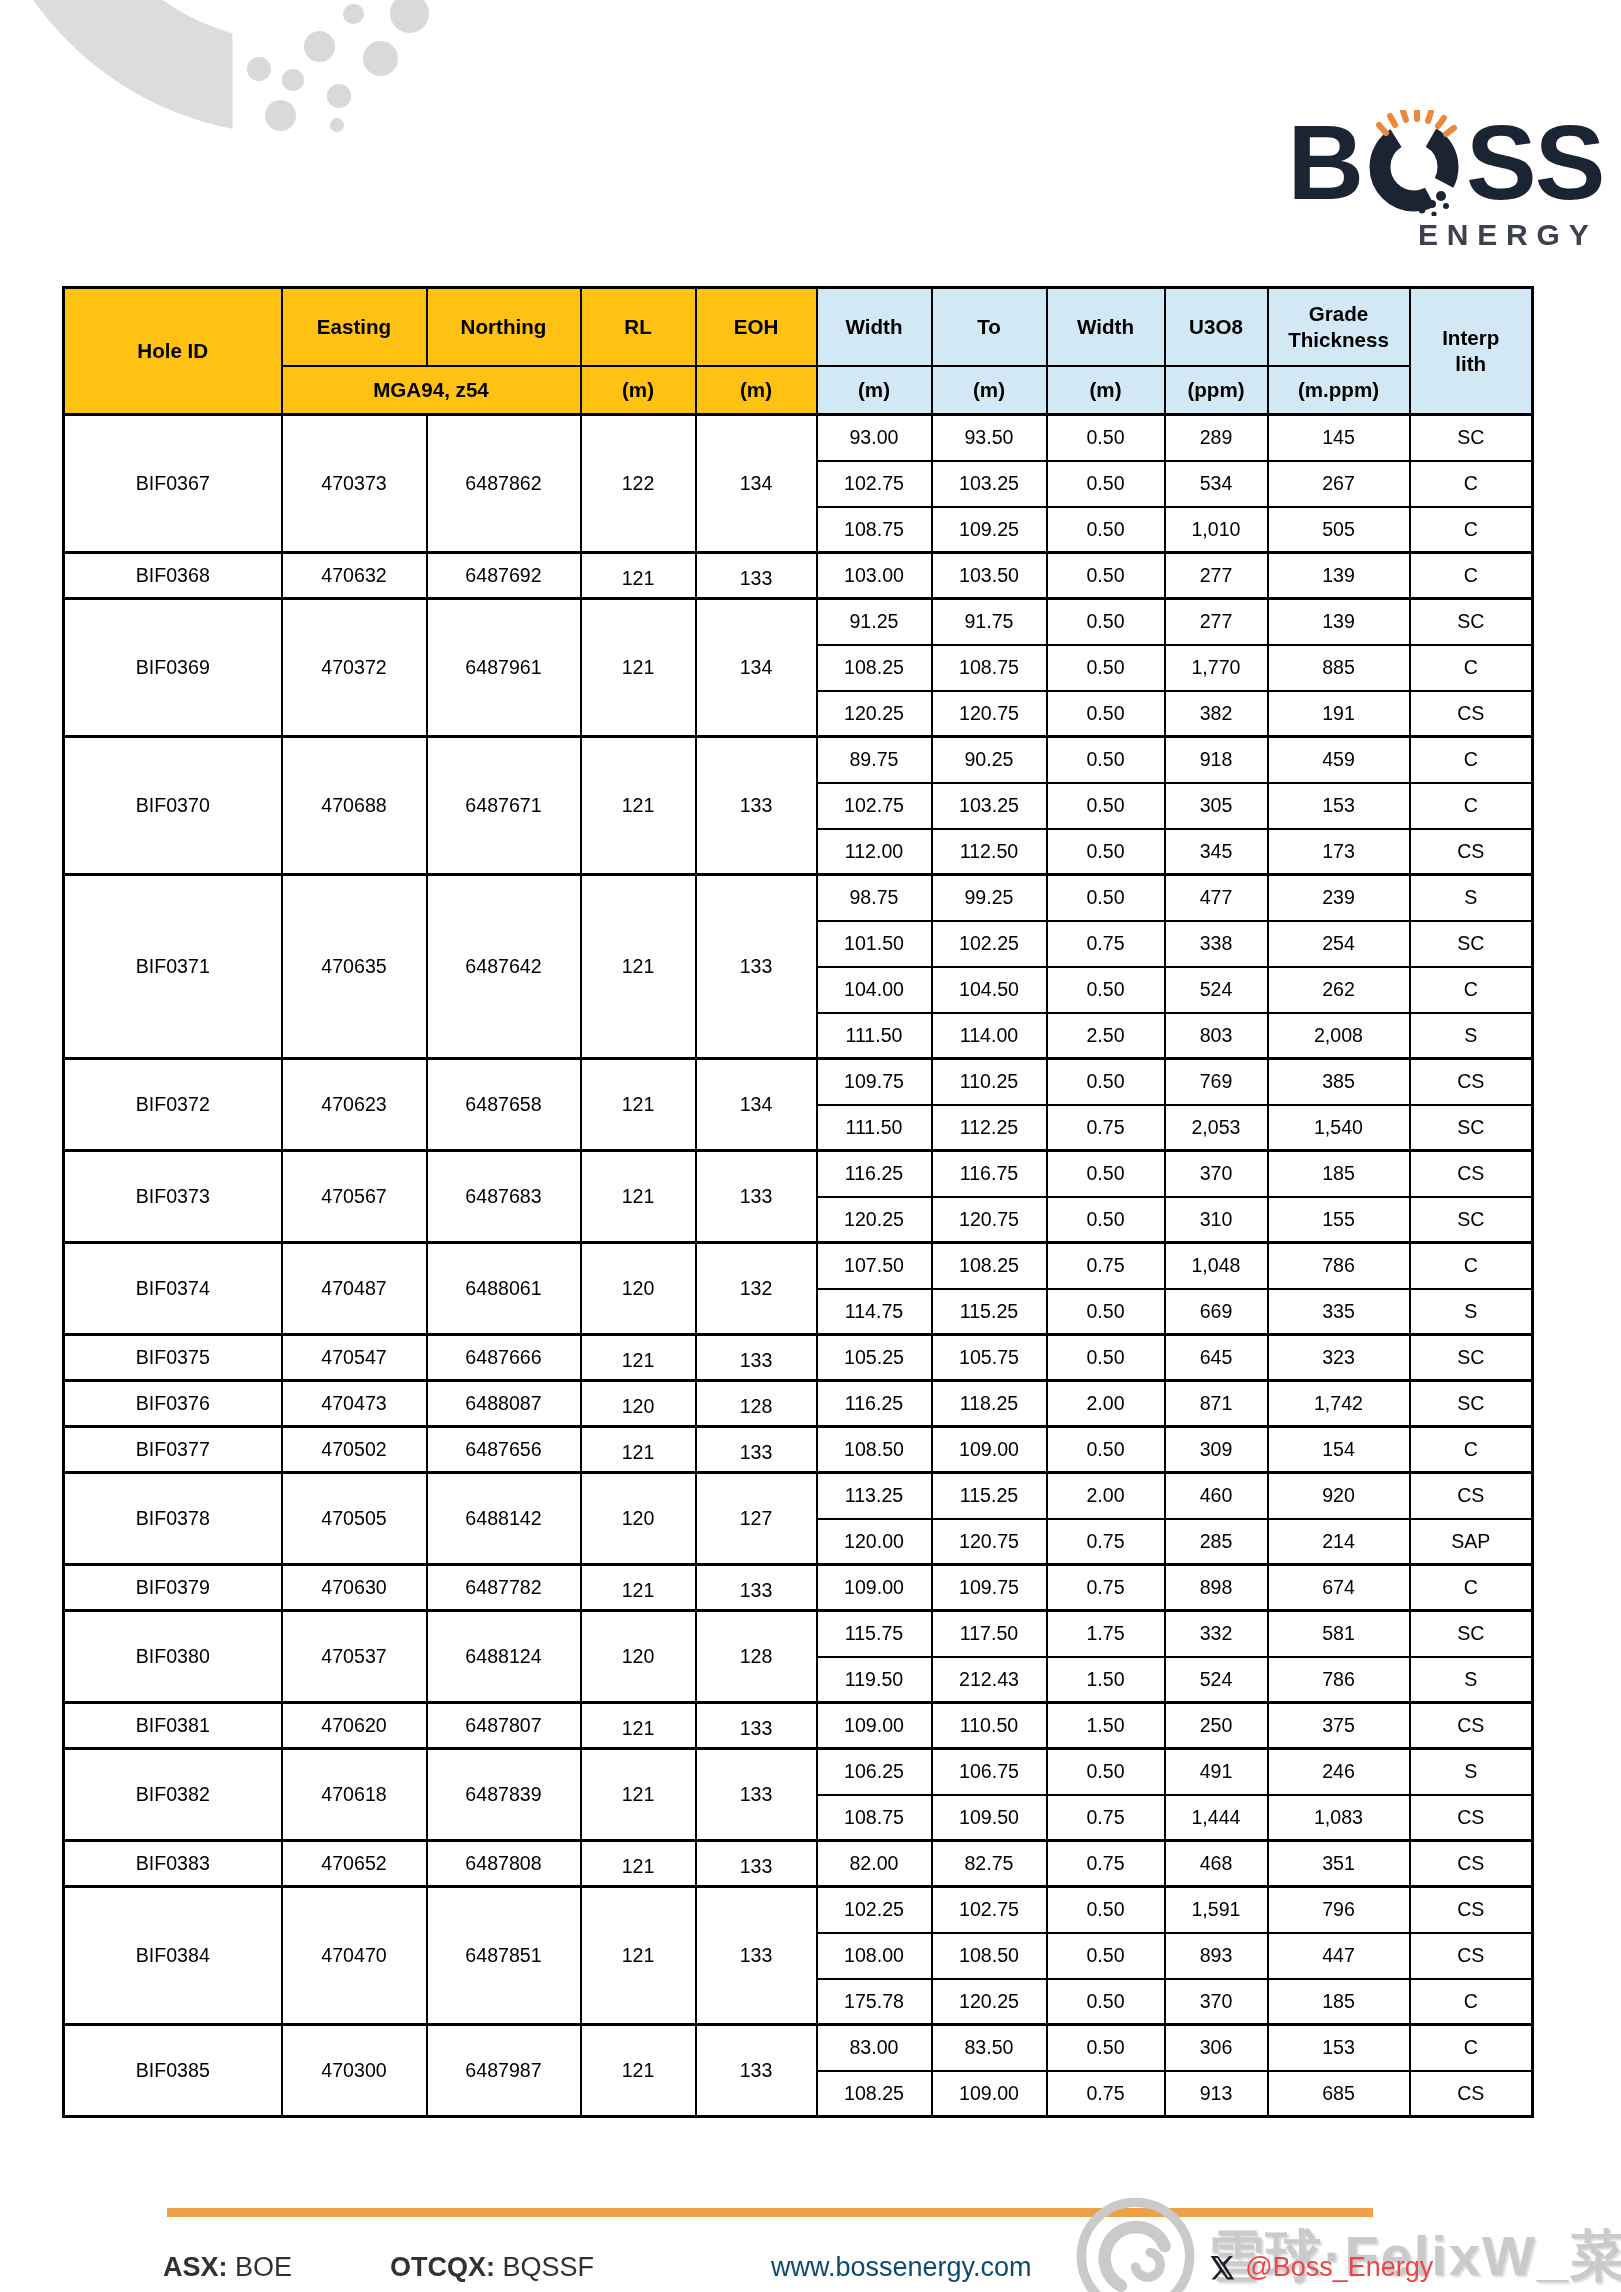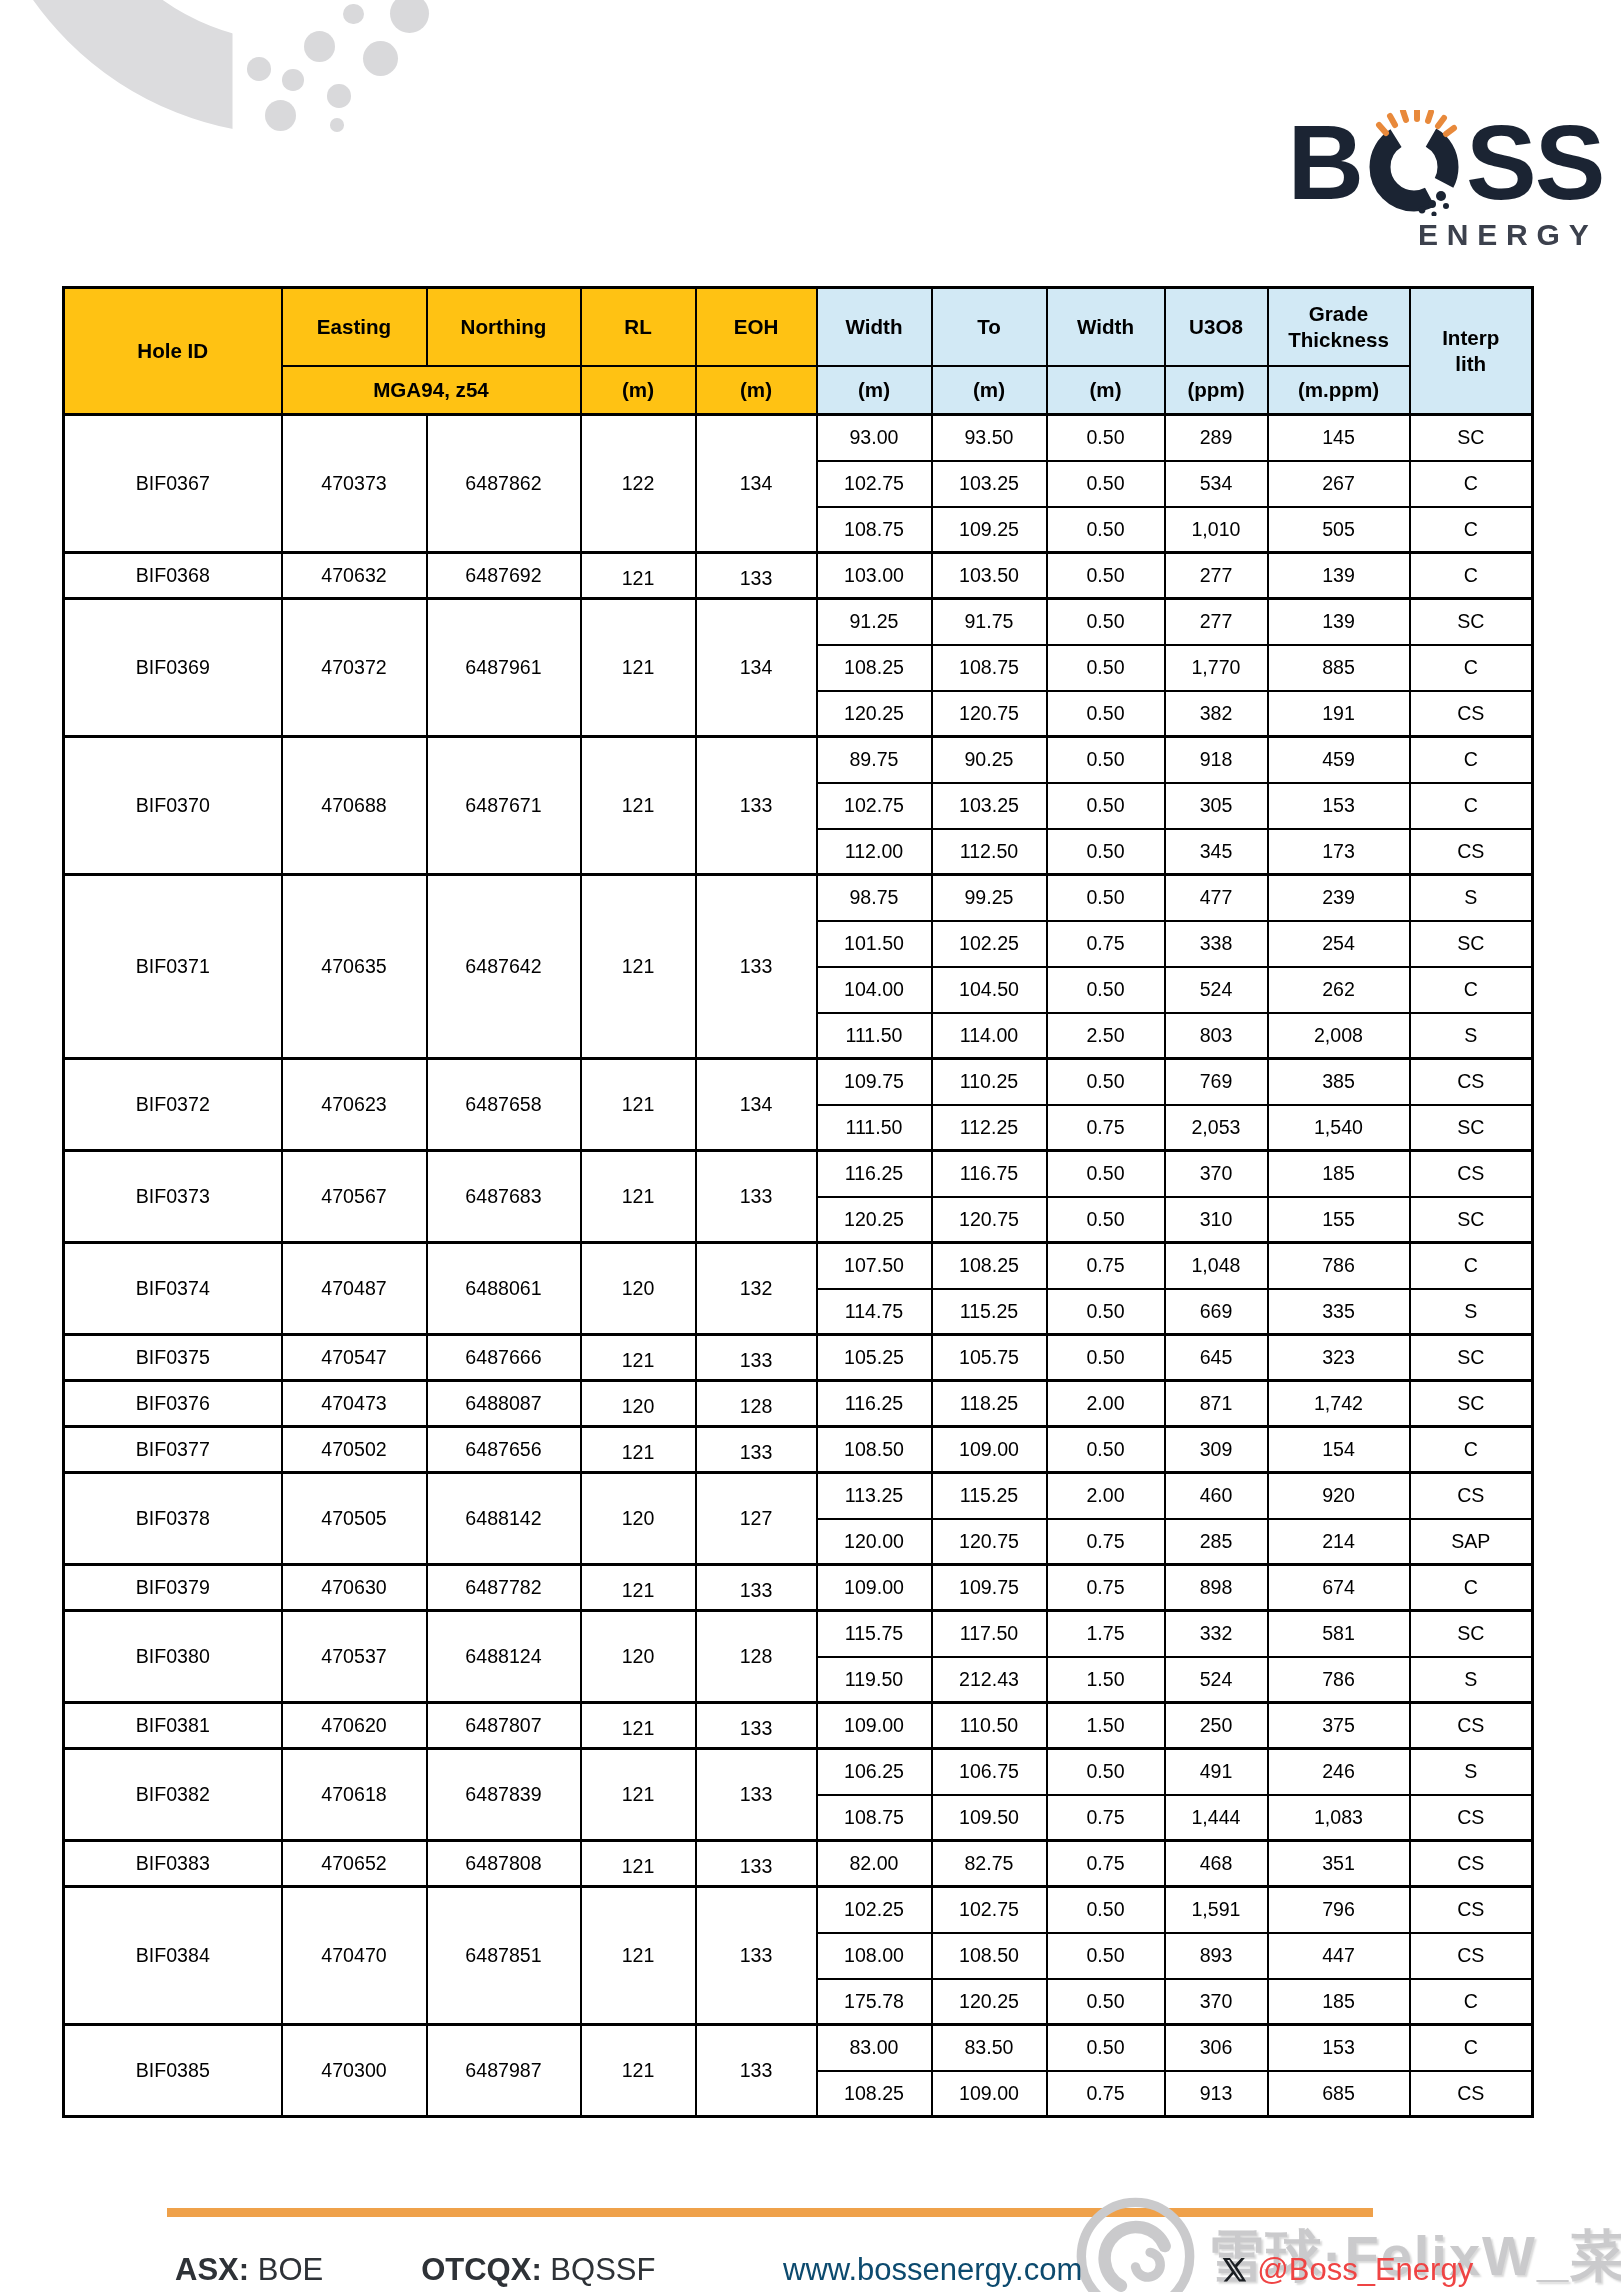--- a/index.html
+++ b/index.html
@@ -63,23 +63,23 @@
   td.hole-cell { font-size:19.6px; }
   td.top-align { vertical-align:top; padding-top:5.9px; }
 
   
   .footer-bar {
     position:absolute; left:167px; top:2208px;
     width:1206px; height:8.8px;
     background: var(--footer-accent);
   }
   .footer-row {
-    position:absolute; left:175px; top:2252px; width:1206px;
+    position:absolute; left:163px; top:2252px; width:1206px;
     display:flex; align-items:flex-end;
-    font-size:31px; color:#2e3237;
+    font-size:27px; color:#2e3237;
     z-index:3;
   }
   .footer-item { white-space:nowrap; }
   .footer-label { font-weight:700; }
   .footer-asx   { margin-right:98px; }
   .footer-otcqx { margin-right:4px; }
   .footer-web   { position:absolute; left:608px; color:#0c4a6e; }
   .footer-social{ position:absolute; left:1047px; display:flex; align-items:center; color:#ef4444; }
   .x-icon { width:25.5px; height:25.5px; margin-right:9.8px; }
 

